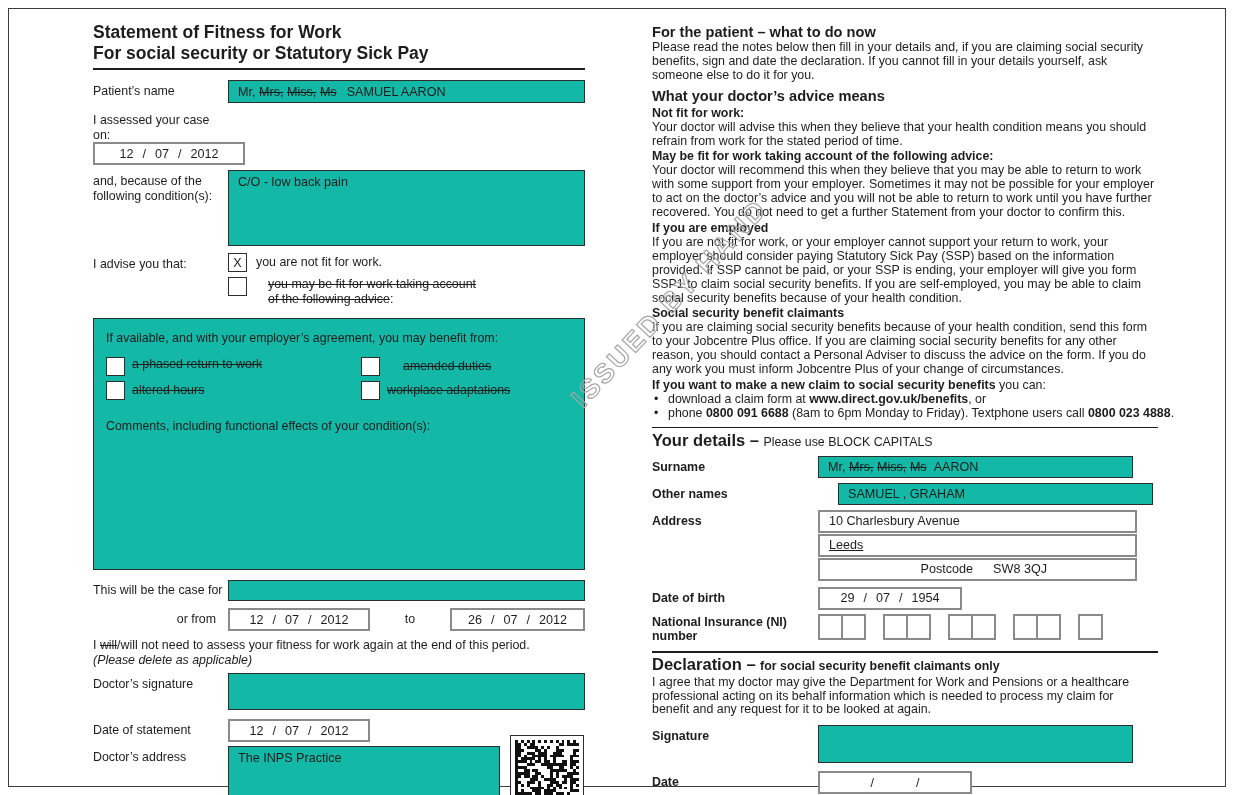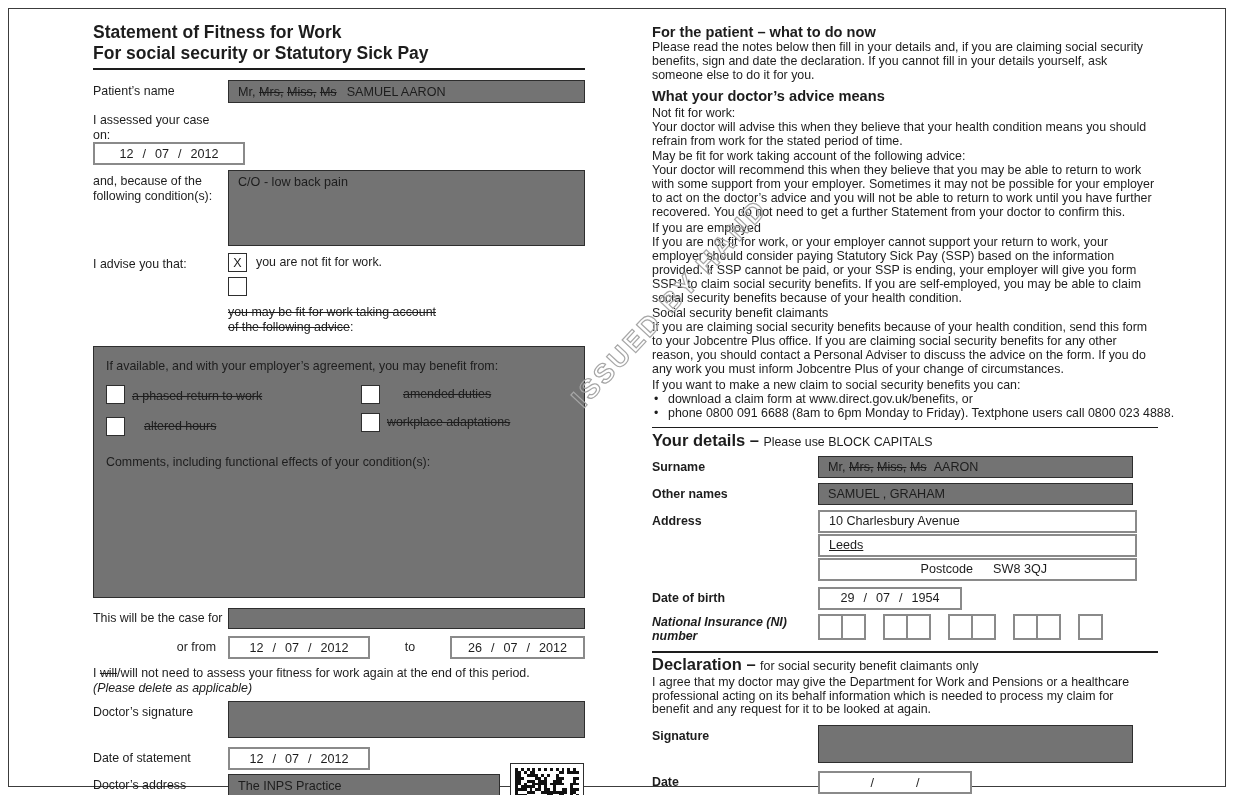--- a/index.html
+++ b/index.html
@@ -10,35 +10,35 @@
   .col-right{position:absolute;left:652px;top:0;width:506px;}
 
   .title{font-size:17.5px;font-weight:bold;line-height:21px;margin-top:22px;}
   .title-rule{border:none;border-top:2px solid #1d1d1d;margin:4px 0 0 0;}
 
   .row{display:flex;align-items:flex-start;}
   .lbl{flex:none;width:135px;font-size:12.4px;line-height:14.5px;padding-top:4px;}
   .rlbl{flex:none;width:166px;font-size:12.4px;line-height:14.5px;padding-top:4px;font-weight:bold;}
   .fill{flex:1;min-width:0;}
 
-  .tbox{border:1px solid #2e2e2e;background:#737373;box-sizing:border-box;}
+  .tbox{border:1px solid #2e2e2e;background:#14b8a6;box-sizing:border-box;}
   .gbox{border:2px solid #8a8a8a;background:#fff;box-sizing:border-box;}
   .iline{height:23px;display:flex;align-items:center;padding:0 9px;font-size:12.6px;}
   .date{display:flex;align-items:center;justify-content:center;gap:9px;font-size:12.6px;height:23px;}
 
   .cb{width:19px;height:19px;border:1px solid #2e2e2e;background:#fff;flex:none;
       display:flex;align-items:center;justify-content:center;font-size:12.5px;box-sizing:border-box;}
   .st{text-decoration:line-through;}
   .val-gap{margin-left:10px;}
   .small{font-size:12.4px;line-height:14.5px;}
   .italic{font-style:italic;}
 
   .rp{font-size:12.4px;line-height:13.9px;}
   .rh1{font-size:14.6px;font-weight:bold;line-height:17px;}
-  .rhb{font-weight:normal;}
+  .rhb{font-weight:bold;}
   .bigh{font-size:16.5px;font-weight:bold;}
   .rule1{border:none;border-top:1.5px solid #1d1d1d;margin:6px 0 0 0;}
   .rule2{border:none;border-top:2px solid #1d1d1d;margin:7px 0 0 0;}
   .bullet-line{display:flex;}
   .bullet-dot{flex:none;width:14px;padding-left:2px;}
   .nowrap{white-space:nowrap;}
 
   .ni-row{display:flex;gap:17px;align-items:center;}
   .ni-group{display:flex;}
   .ni-box{width:25px;height:26px;border:2px solid #8a8a8a;background:#fff;box-sizing:border-box;}
@@ -99,44 +99,44 @@
 
     <div class="row" style="margin-top:7px;">
       <div class="lbl">I advise you that:</div>
       <div class="fill">
         <div style="display:flex;align-items:center;gap:9px;">
           <div class="cb">
             <span>X</span>
           </div>
           <span class="small">you are not fit for work.</span>
         </div>
-        <div style="display:flex;align-items:flex-start;gap:9px;margin-top:5px;flex-direction:column;">
+        <div style="display:flex;align-items:flex-start;gap:21px;margin-top:5px;">
           <div class="cb"></div>
           <span class="small">
             <span class="st">you may be fit for work taking account</span><br>
             <span class="st">of the following advice</span><span>:</span>
           </span>
         </div>
       </div>
     </div>
 
     <div class="tbox" style="margin-top:12px;height:252px;padding:12px 12px 0 12px;">
       <div class="small">If available, and with your employer’s agreement, you may benefit from:</div>
       <div style="display:flex;margin-top:11px;">
-        <div style="display:flex;align-items:flex-end;gap:7px;width:255px;">
+        <div style="display:flex;align-items:flex-start;gap:7px;width:255px;">
           <div class="cb"></div>
           <span class="small st">a phased return to work</span>
         </div>
         <div style="display:flex;align-items:center;gap:23px;">
           <div class="cb"></div>
           <span class="small st">amended duties</span>
         </div>
       </div>
       <div style="display:flex;margin-top:5px;">
-        <div style="display:flex;align-items:center;gap:19px;width:255px;margin-top:8px;">
+        <div style="display:flex;align-items:center;gap:7px;width:255px;">
           <div class="cb"></div>
           <span class="small st">altered hours</span>
         </div>
         <div style="display:flex;align-items:center;gap:7px;">
           <div class="cb"></div>
           <span class="small st">workplace adaptations</span>
         </div>
       </div>
       <div class="small" style="margin-top:19px;">Comments, including functional effects of your condition(s):</div>
       <div style="height:120px;"></div>
@@ -521,21 +521,21 @@
         <span>Mr,</span>&nbsp;
         <span class="st">Mrs,</span>&nbsp;
         <span class="st">Miss,</span>&nbsp;
         <span class="st">Ms</span>
         <span style="margin-left:7px;">AARON</span>
       </div>
     </div>
 
     <div class="row" style="margin-top:5px;">
       <div class="rlbl">Other names</div>
-      <div class="tbox iline" style="width:315px;height:22px;">
+      <div class="tbox iline" style="width:315px;height:22px;margin-left:20px;">
         <span>SAMUEL , GRAHAM</span>
       </div>
     </div>
 
     <div class="row" style="margin-top:5px;">
       <div class="rlbl">Address</div>
       <div style="width:319px;">
         <div class="gbox iline" style="height:23px;">
           <span>10 Charlesbury Avenue</span>
         </div>
@@ -554,21 +554,21 @@
       <div class="gbox date" style="width:144px;">
         <span>29</span>
         <span>/</span>
         <span>07</span>
         <span>/</span>
         <span>1954</span>
       </div>
     </div>
 
     <div class="row" style="margin-top:4px;">
-      <div class="rlbl" style="padding-top:1px;font-style:italic;">
+      <div class="rlbl" style="padding-top:1px;">
         <div>National Insurance (NI)</div>
         <div>number</div>
       </div>
       <div class="ni-row">
         <div class="ni-group">
             <div class="ni-box"></div>
             <div class="ni-box"></div>
           </div>
         <div class="ni-group">
             <div class="ni-box"></div>

